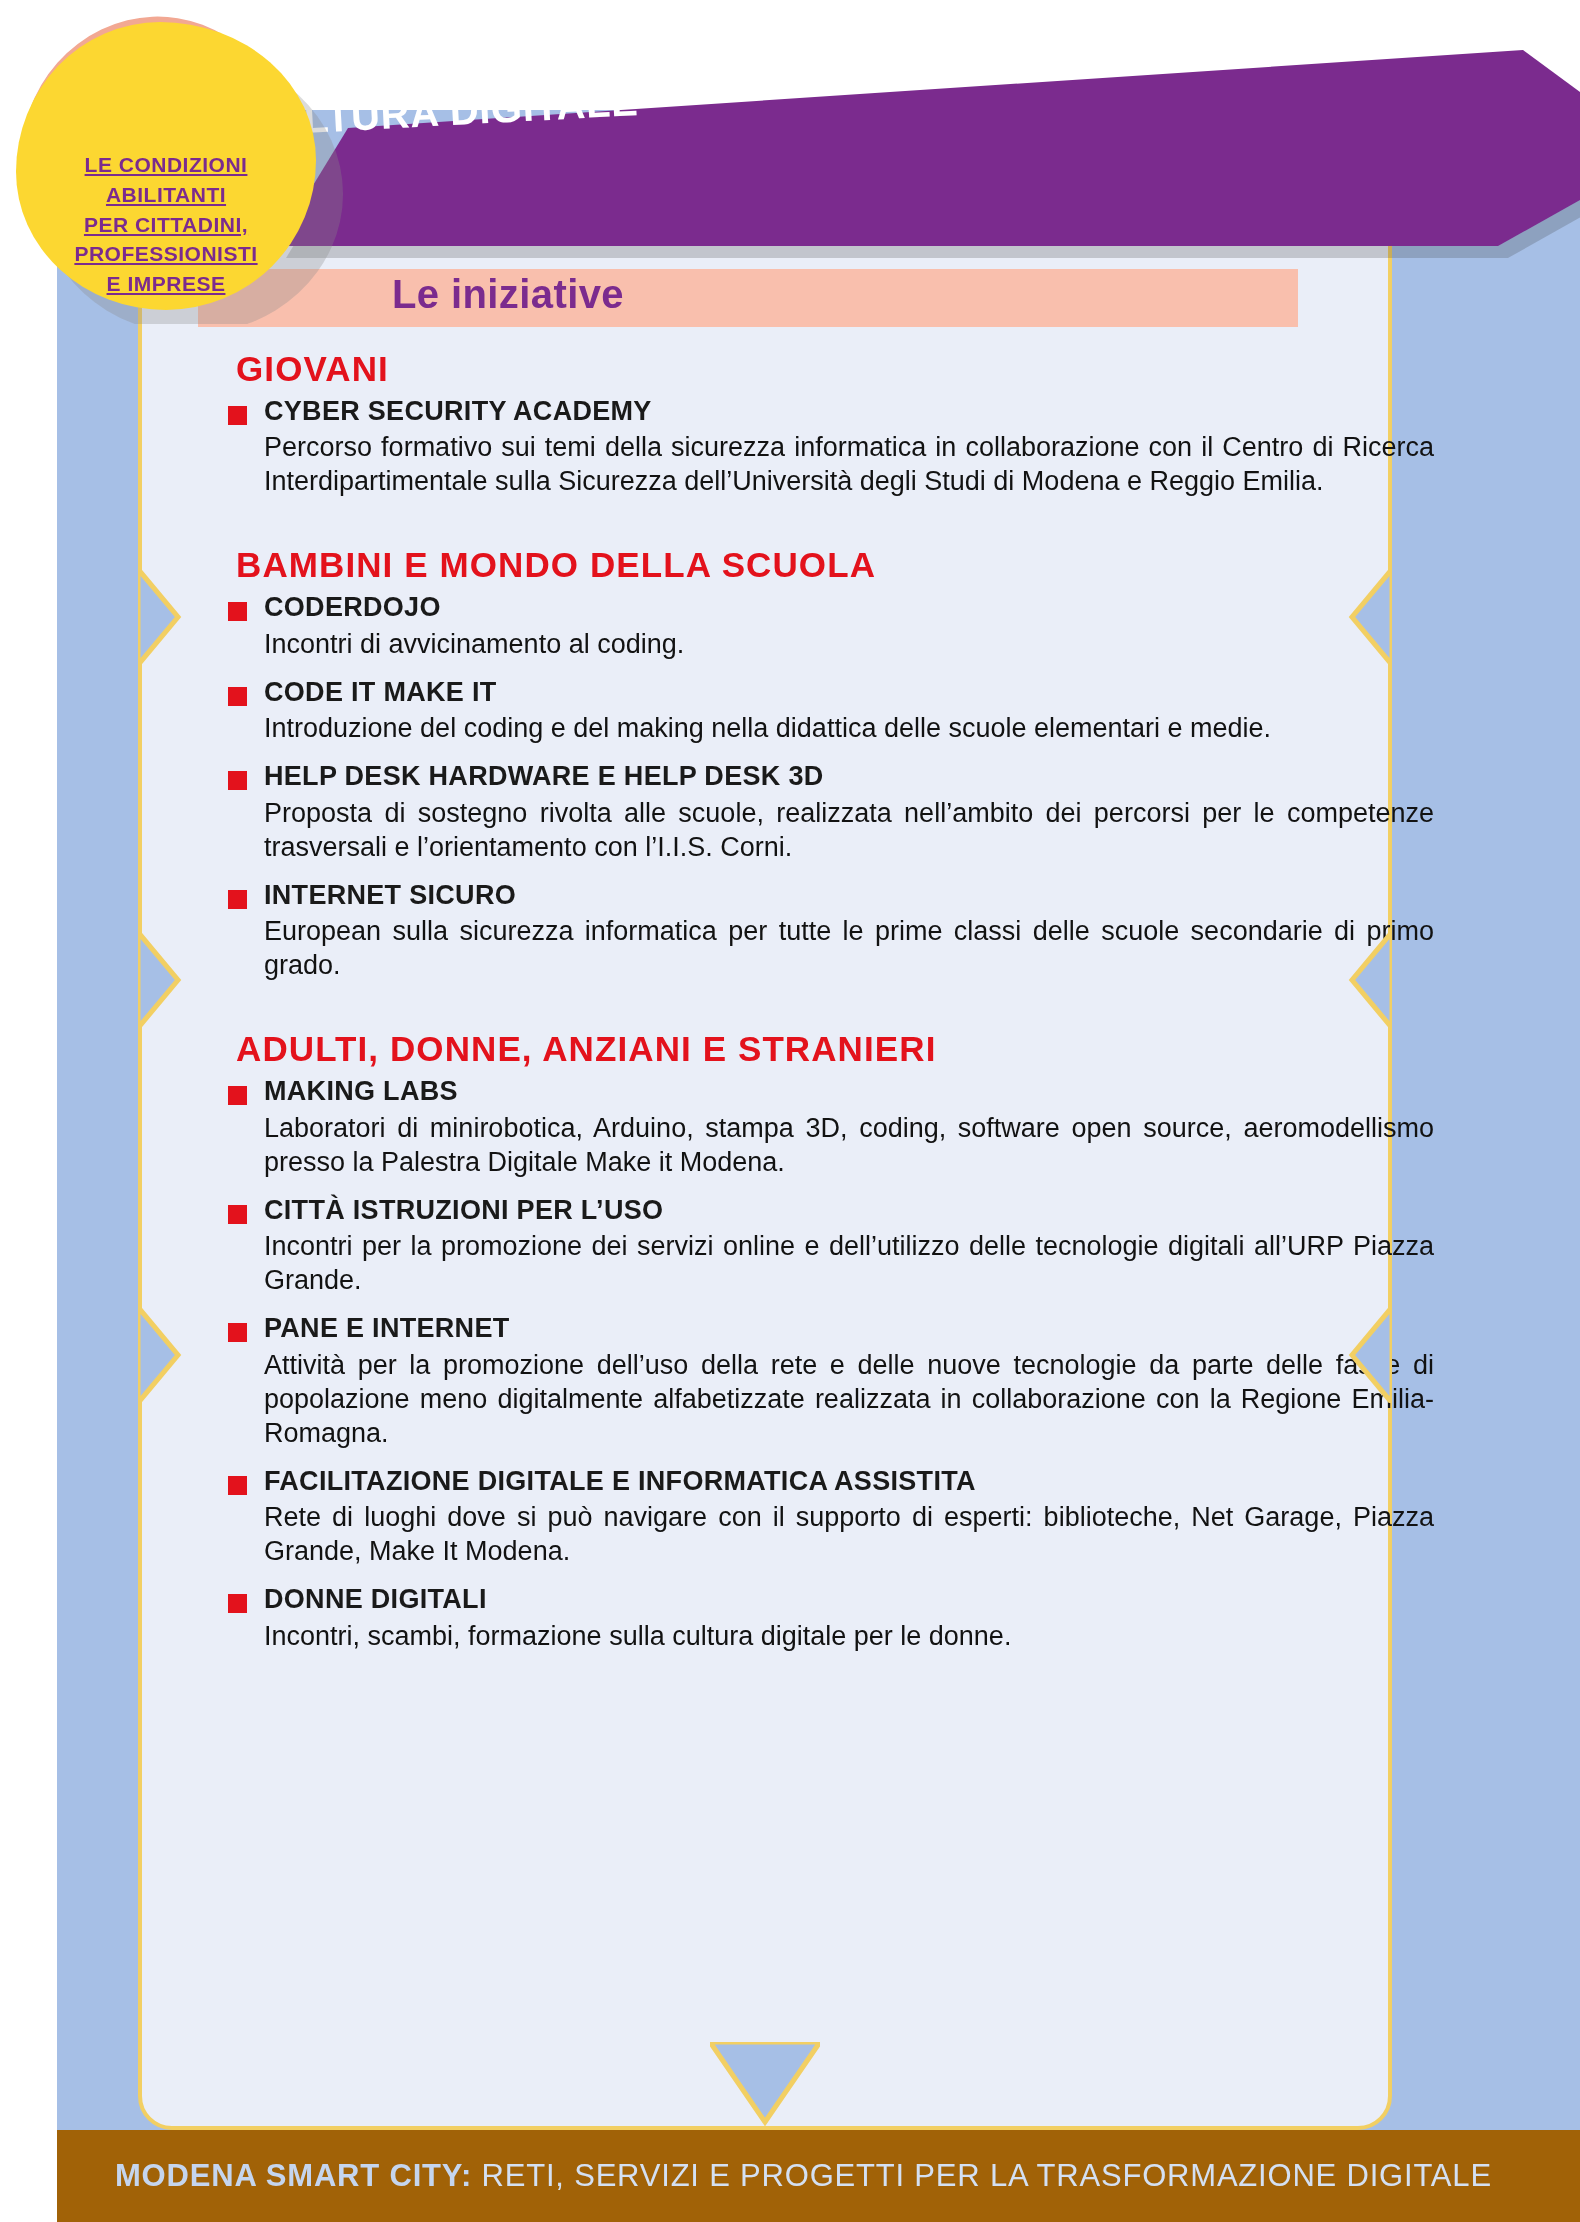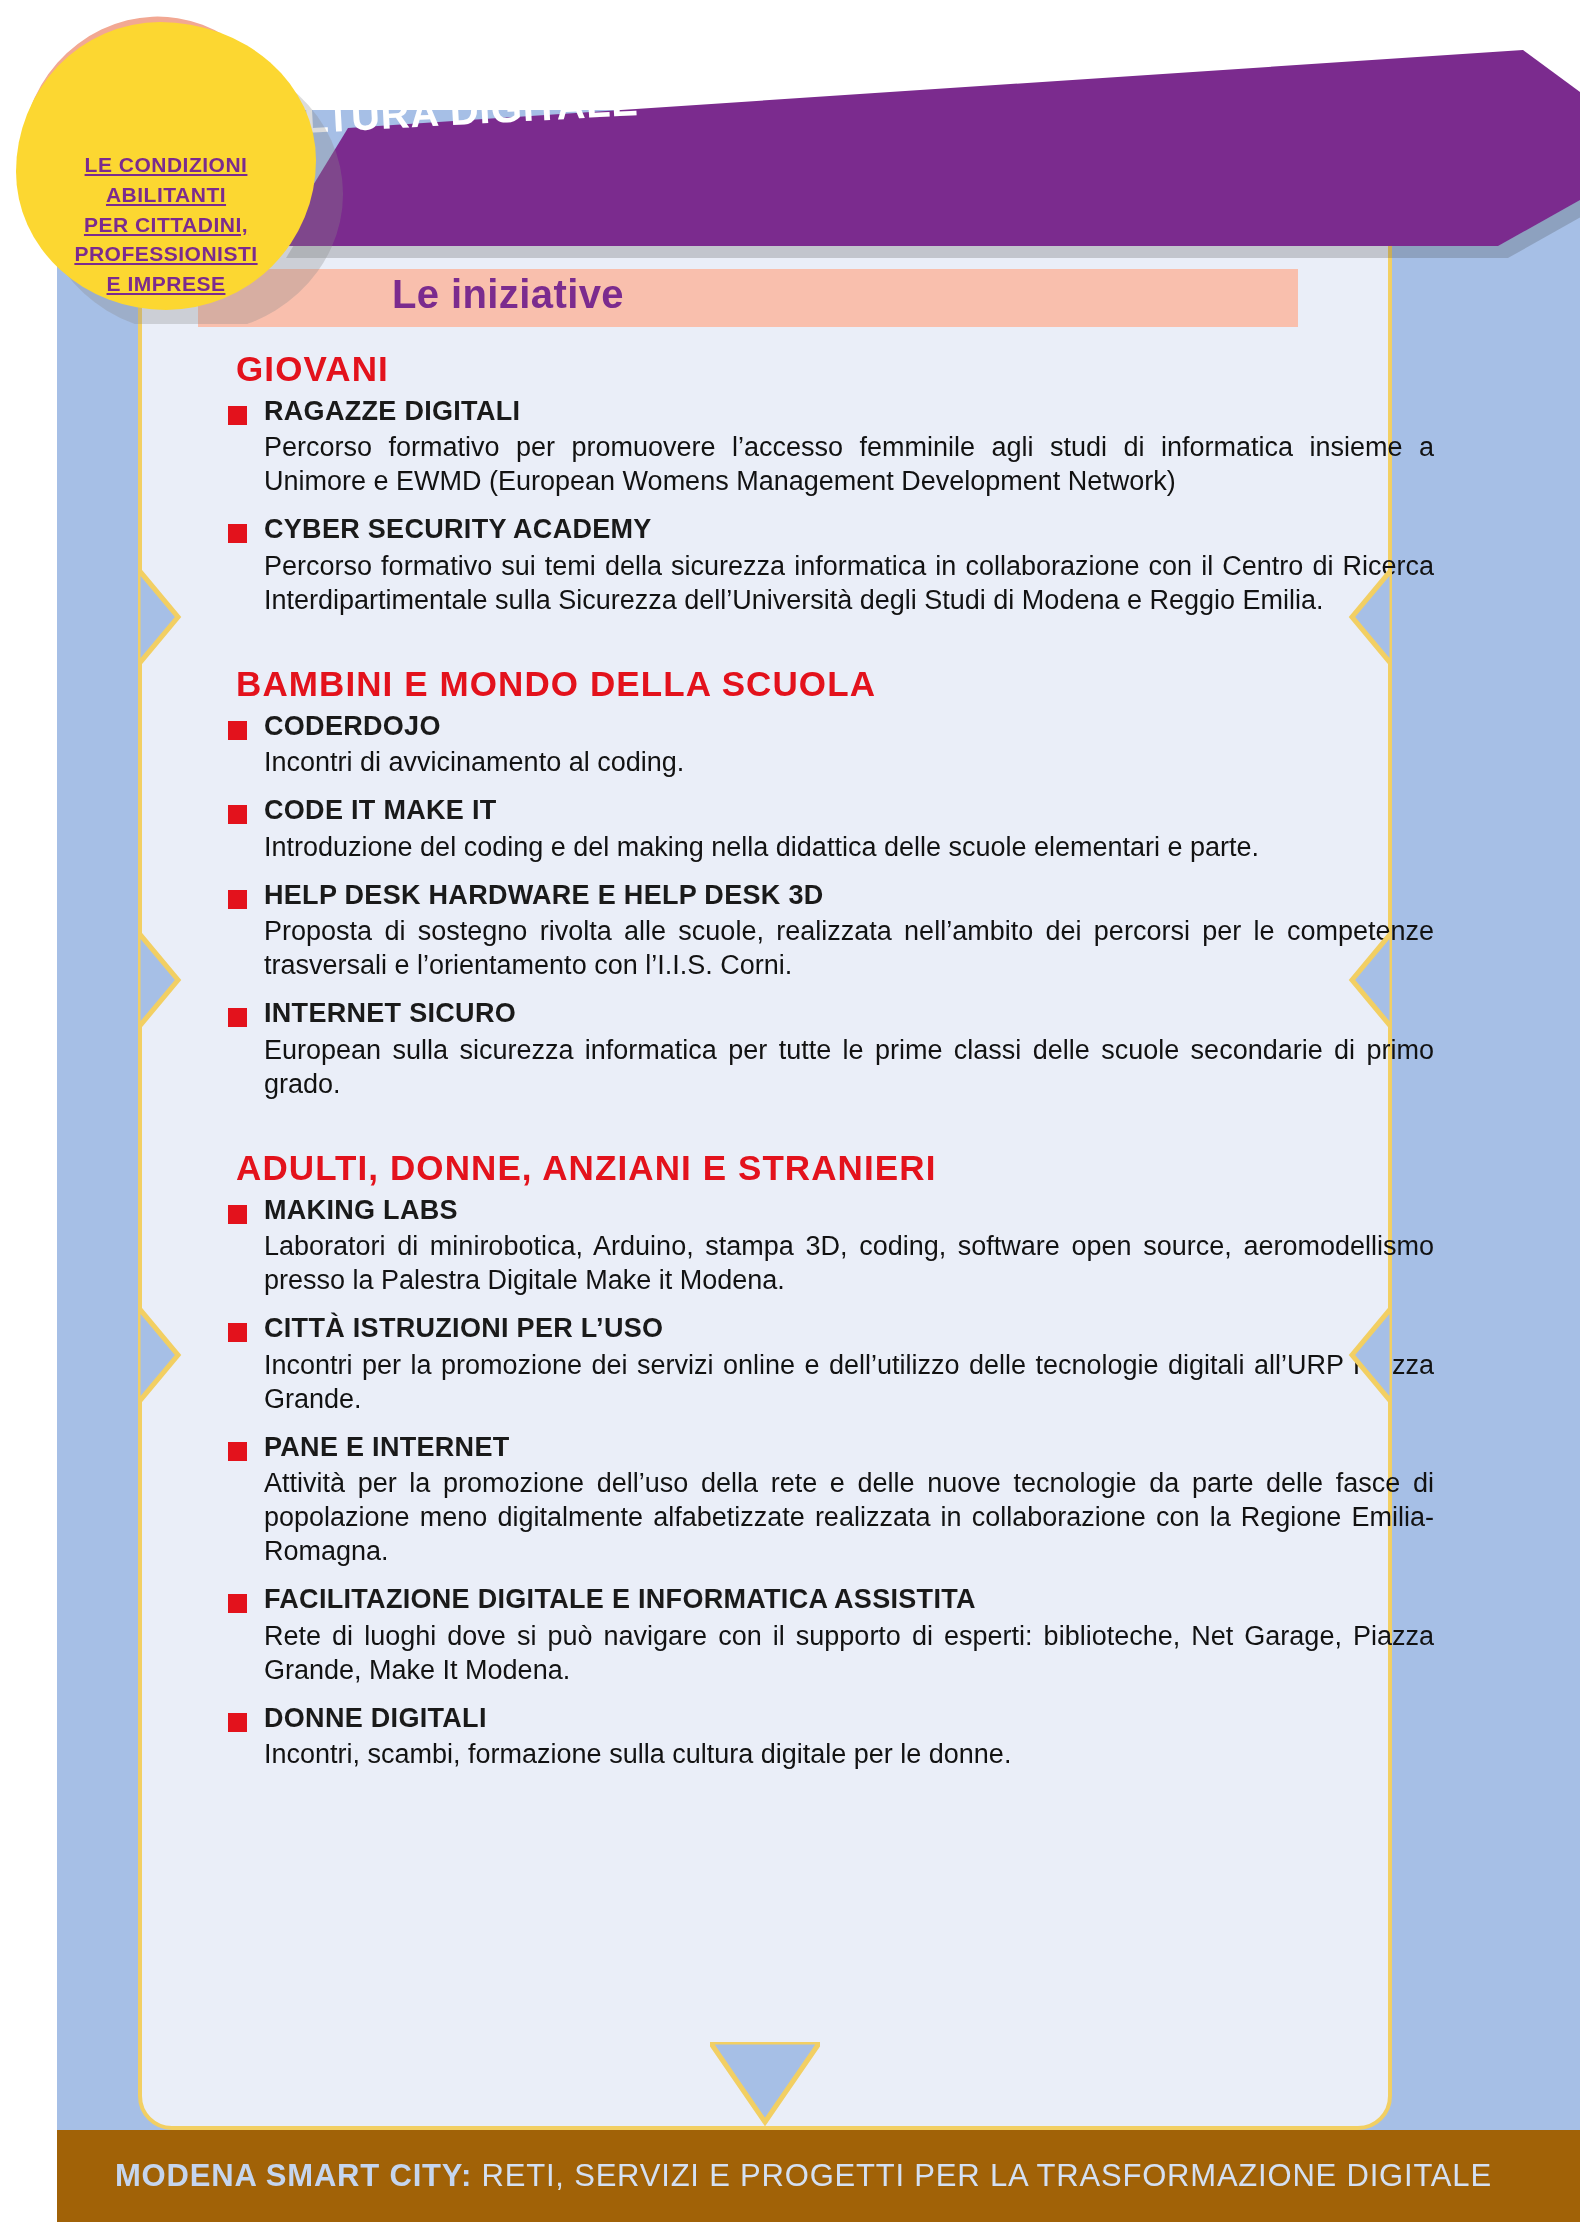--- a/index.html
+++ b/index.html
@@ -247,43 +247,38 @@
 
   <div id="content">
     <div id="initiatives-band"></div>
     <div id="initiatives-label">Le iniziative</div>
     <div id="sections">
         <div class="section">
           <div class="section-title">GIOVANI</div>
           <ul class="items">
             <li class="item">
               <span class="bullet"></span>
-              <div class="item-title">RAGAZZE DIGITALI</div>
-              <div class="item-desc">Percorso formativo per promuovere l’accesso femminile agli studi di informatica insieme a Unimore e EWMD (European Womens Management Development Network)</div>
-            </li>
-            <li class="item">
-              <span class="bullet"></span>
               <div class="item-title">CYBER SECURITY ACADEMY</div>
               <div class="item-desc">Percorso formativo sui temi della sicurezza informatica in collaborazione con il Centro di Ricerca Interdipartimentale sulla Sicurezza dell’Università degli Studi di Modena e Reggio Emilia.</div>
             </li>
           </ul>
           <div style="height: 34px;"></div>
         </div>
         <div class="section">
           <div class="section-title">BAMBINI E MONDO DELLA SCUOLA</div>
           <ul class="items">
             <li class="item">
               <span class="bullet"></span>
               <div class="item-title">CODERDOJO</div>
               <div class="item-desc">Incontri di avvicinamento al coding.</div>
             </li>
             <li class="item">
               <span class="bullet"></span>
               <div class="item-title">CODE IT MAKE IT</div>
-              <div class="item-desc">Introduzione del coding e del making nella didattica delle scuole elementari e parte.</div>
+              <div class="item-desc">Introduzione del coding e del making nella didattica delle scuole elementari e medie.</div>
             </li>
             <li class="item">
               <span class="bullet"></span>
               <div class="item-title">HELP DESK HARDWARE E HELP DESK 3D</div>
               <div class="item-desc">Proposta di sostegno rivolta alle scuole, realizzata nell’ambito dei percorsi per le competenze trasversali e l’orientamento con l’I.I.S. Corni.</div>
             </li>
             <li class="item">
               <span class="bullet"></span>
               <div class="item-title">INTERNET SICURO</div>
               <div class="item-desc">European sulla sicurezza informatica per tutte le prime classi delle scuole secondarie di primo grado.</div>

